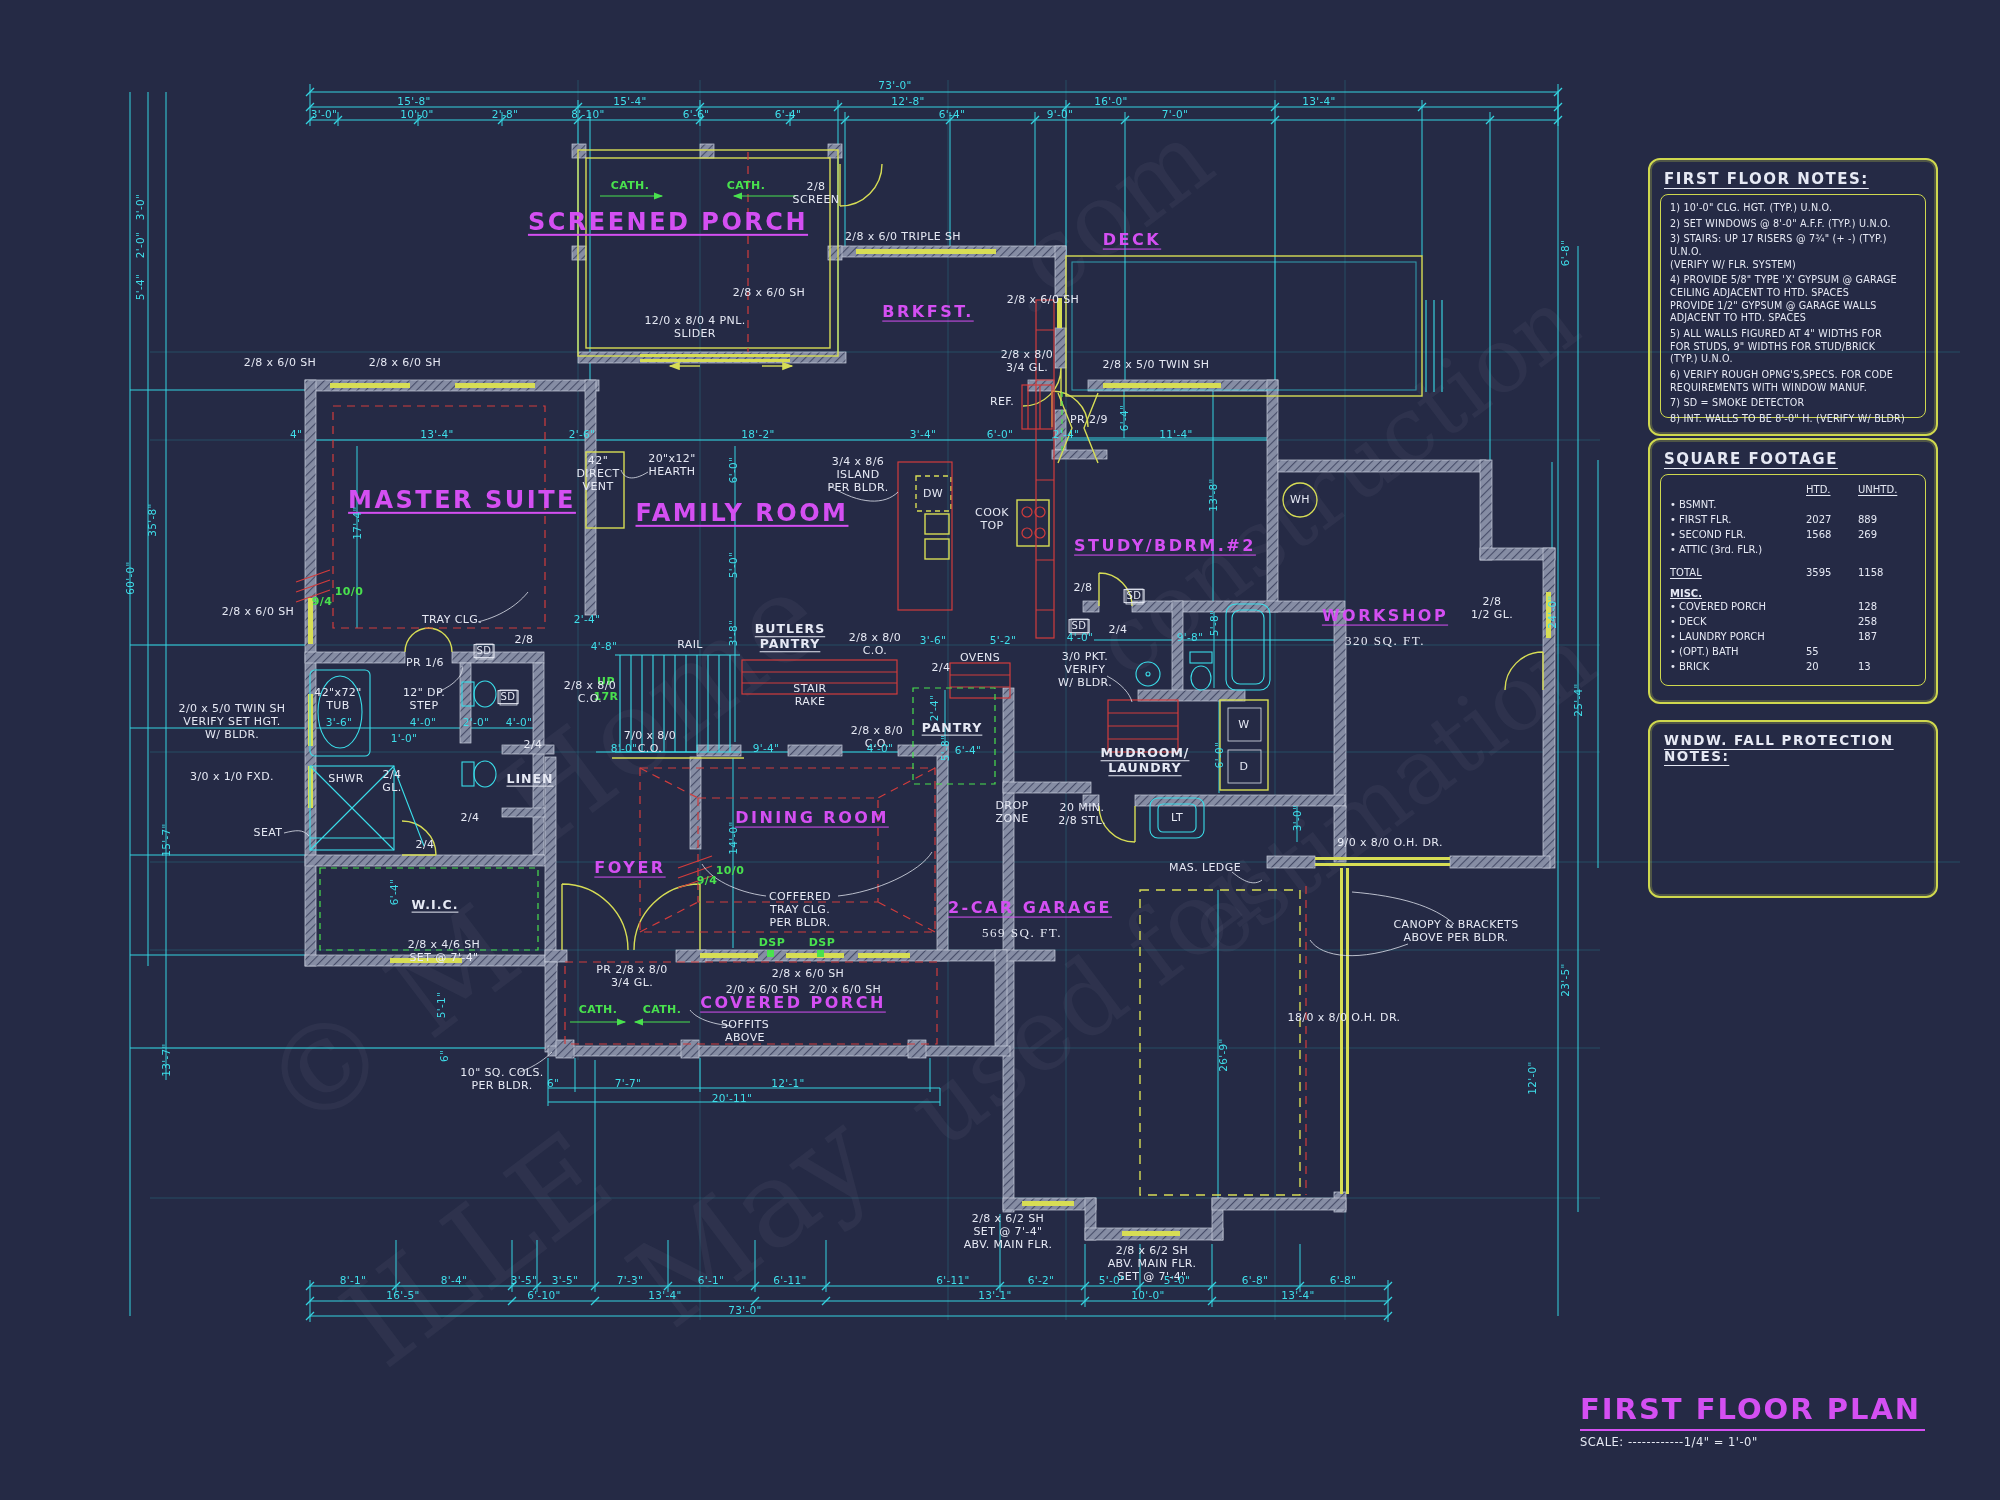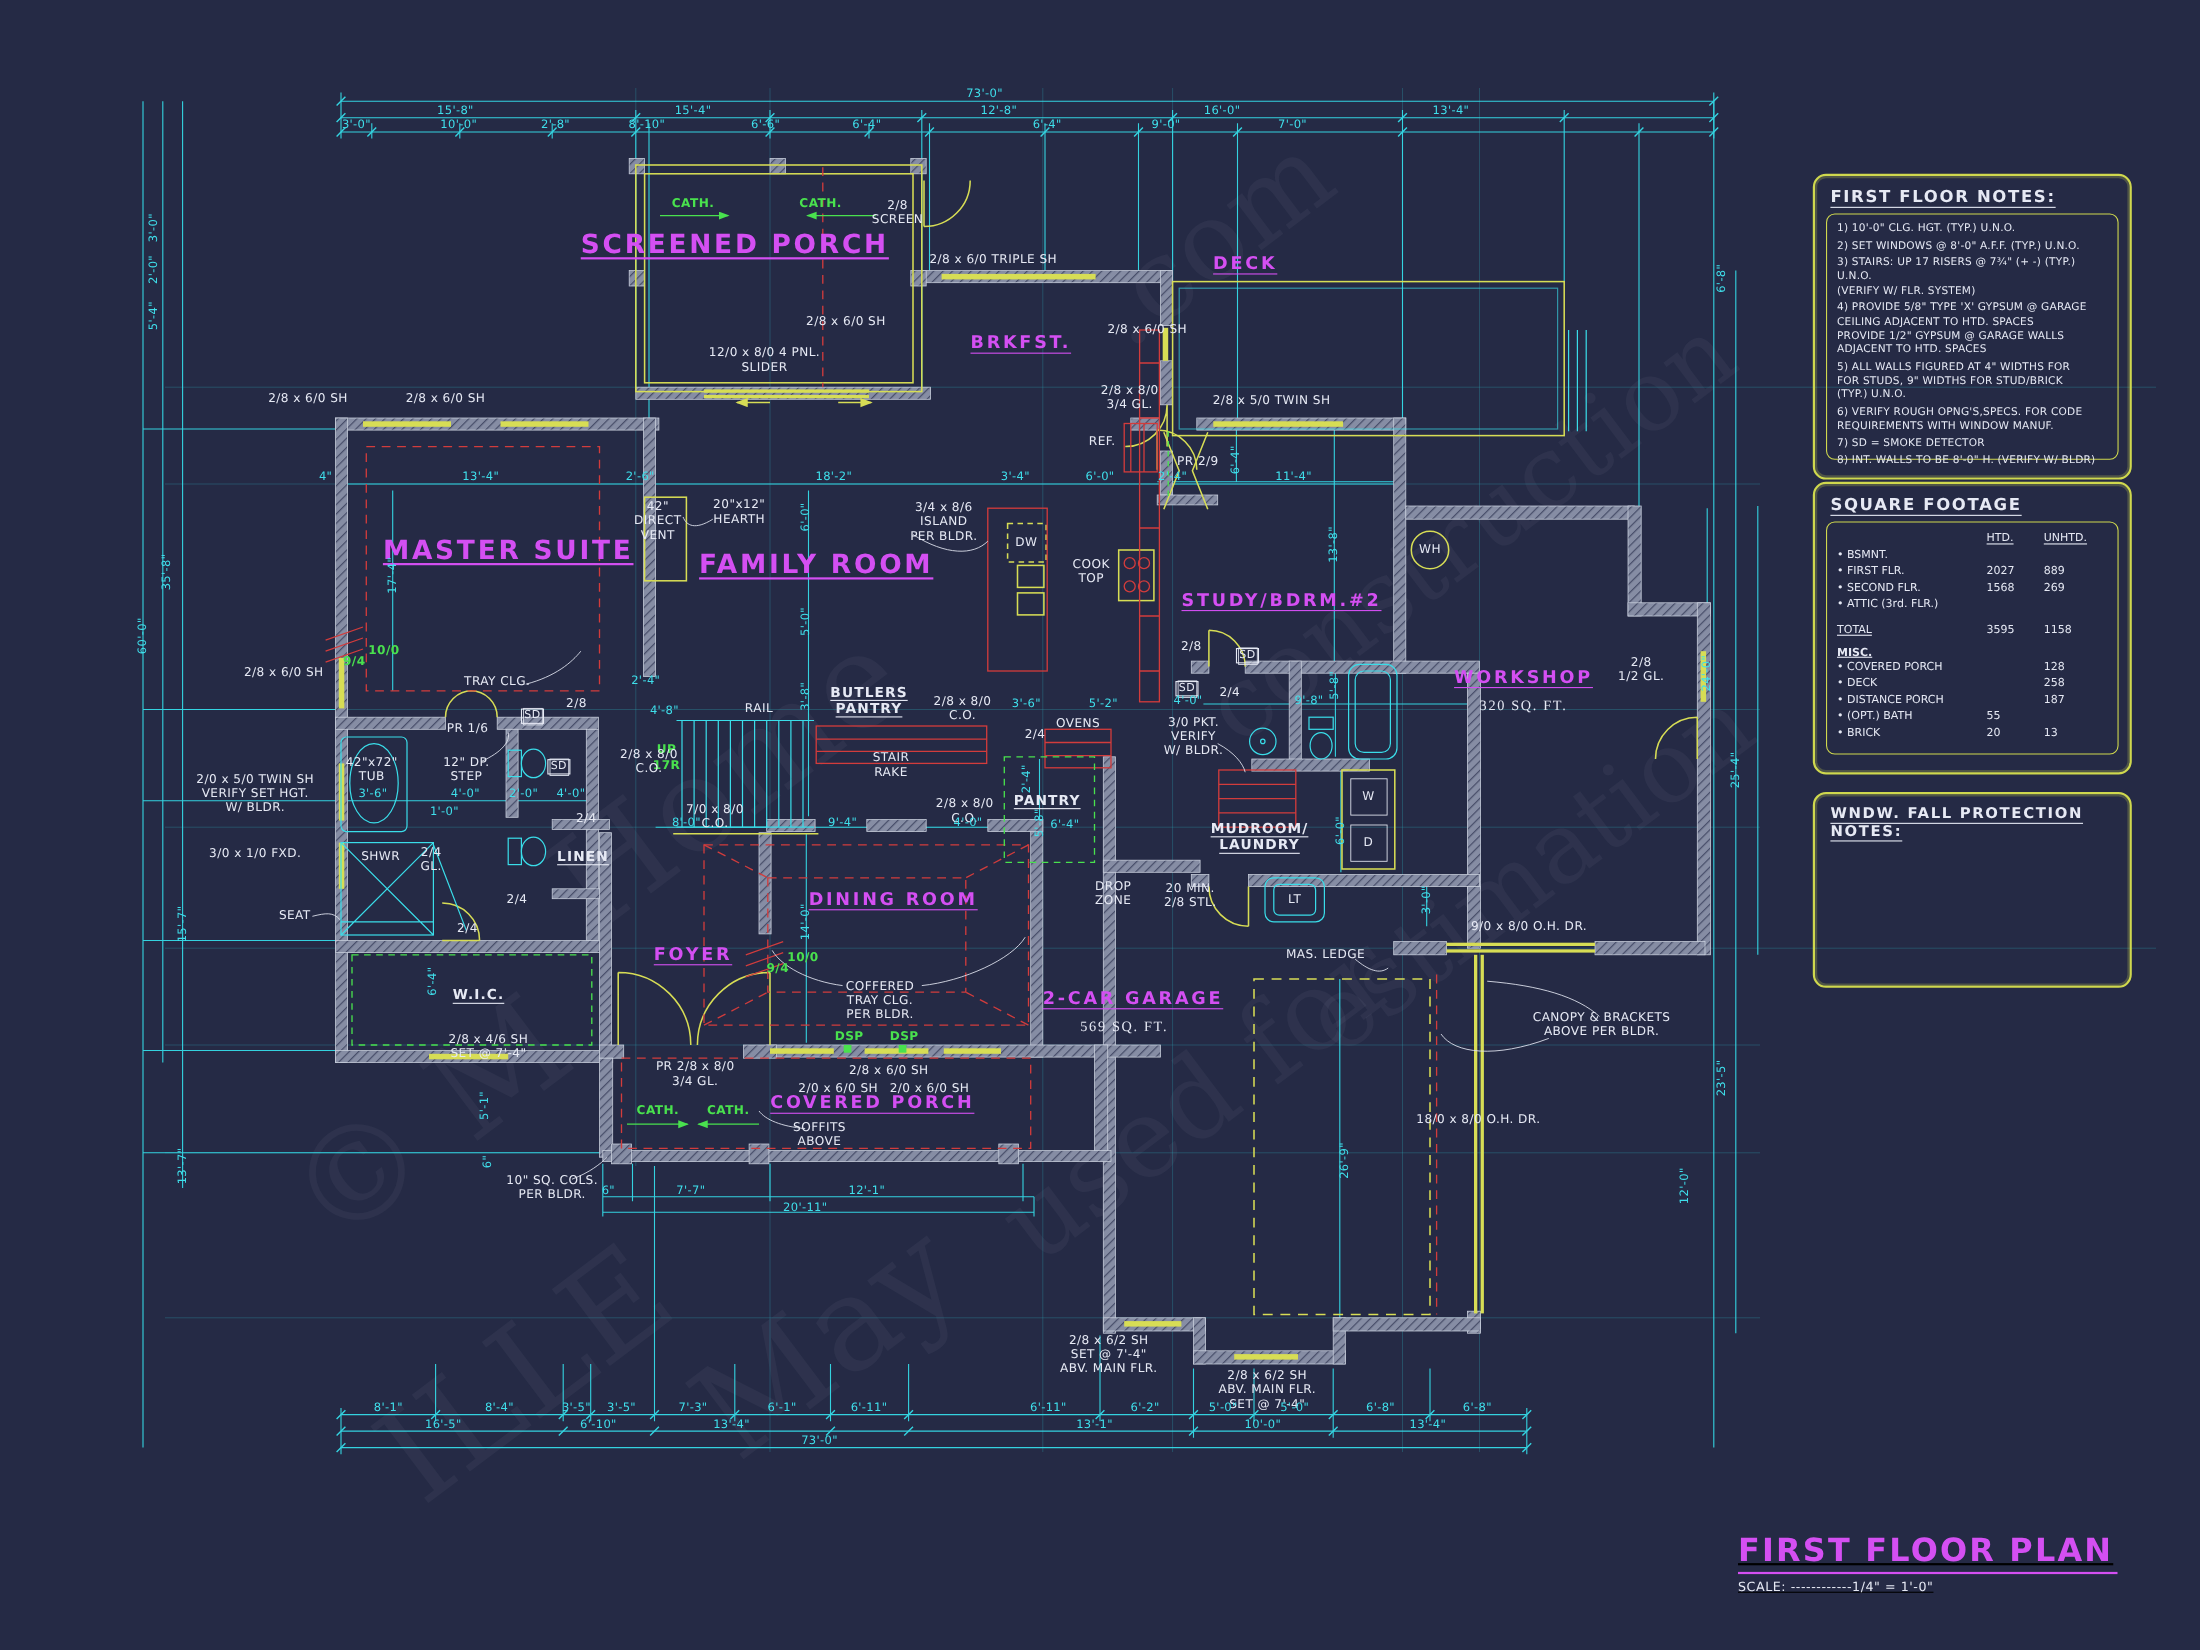--- a/index.html
+++ b/index.html
@@ -25,21 +25,21 @@
             text-underline-offset:4px;margin:2px 0 6px 4px;}
   .nb-inner{border:1.5px solid #cfd84e;border-radius:8px;padding:7px 9px;height:calc(100% - 34px);box-sizing:border-box;}
   .nb-item{font-size:9.6px;line-height:1.32;white-space:pre-line;margin-bottom:3px;letter-spacing:.2px;}
   .sf-head,.sf-row{display:grid;grid-template-columns:1fr 52px 58px;font-size:10px;line-height:1.5;}
   .sf-head span{text-decoration:underline;text-underline-offset:2px;}
   .sf-row .num{text-align:left;}
   .sf-total{font-weight:normal;}
   .sf-total .tl{text-decoration:underline;text-underline-offset:2px;}
   .sf-misc{text-decoration:underline;font-size:10px;margin-top:8px;font-weight:bold;}
   .fp-body{font-size:10px;line-height:1.45;letter-spacing:.2px;}
-  #titleblock{position:absolute;left:1580px;top:1392px;width:345px;text-decoration:underline;}
+  #titleblock{position:absolute;left:1580px;top:1392px;width:345px;}
   #plan-title{color:#d44ff2;font-size:29px;letter-spacing:2px;border-bottom:2px solid #d44ff2;
               padding-bottom:3px;font-weight:bold;}
   #plan-scale{color:#e6e9f4;font-size:11.5px;margin-top:4px;letter-spacing:.5px;}
 </style>
 </head>
 <body>
 
 <div id="sheet">
 
   <span class="wm" style="left:250px;top:950px">© M</span>
@@ -575,21 +575,21 @@
           <span>• COVERED PORCH</span>
           <span class="num"></span>
           <span class="num">128</span>
         </div>
       <div class="sf-row">
           <span>• DECK</span>
           <span class="num"></span>
           <span class="num">258</span>
         </div>
       <div class="sf-row">
-          <span>• DISTANCE PORCH</span>
+          <span>• LAUNDRY PORCH</span>
           <span class="num"></span>
           <span class="num">187</span>
         </div>
       <div class="sf-row">
           <span>• (OPT.) BATH</span>
           <span class="num">55</span>
           <span class="num"></span>
         </div>
       <div class="sf-row">
           <span>• BRICK</span>

